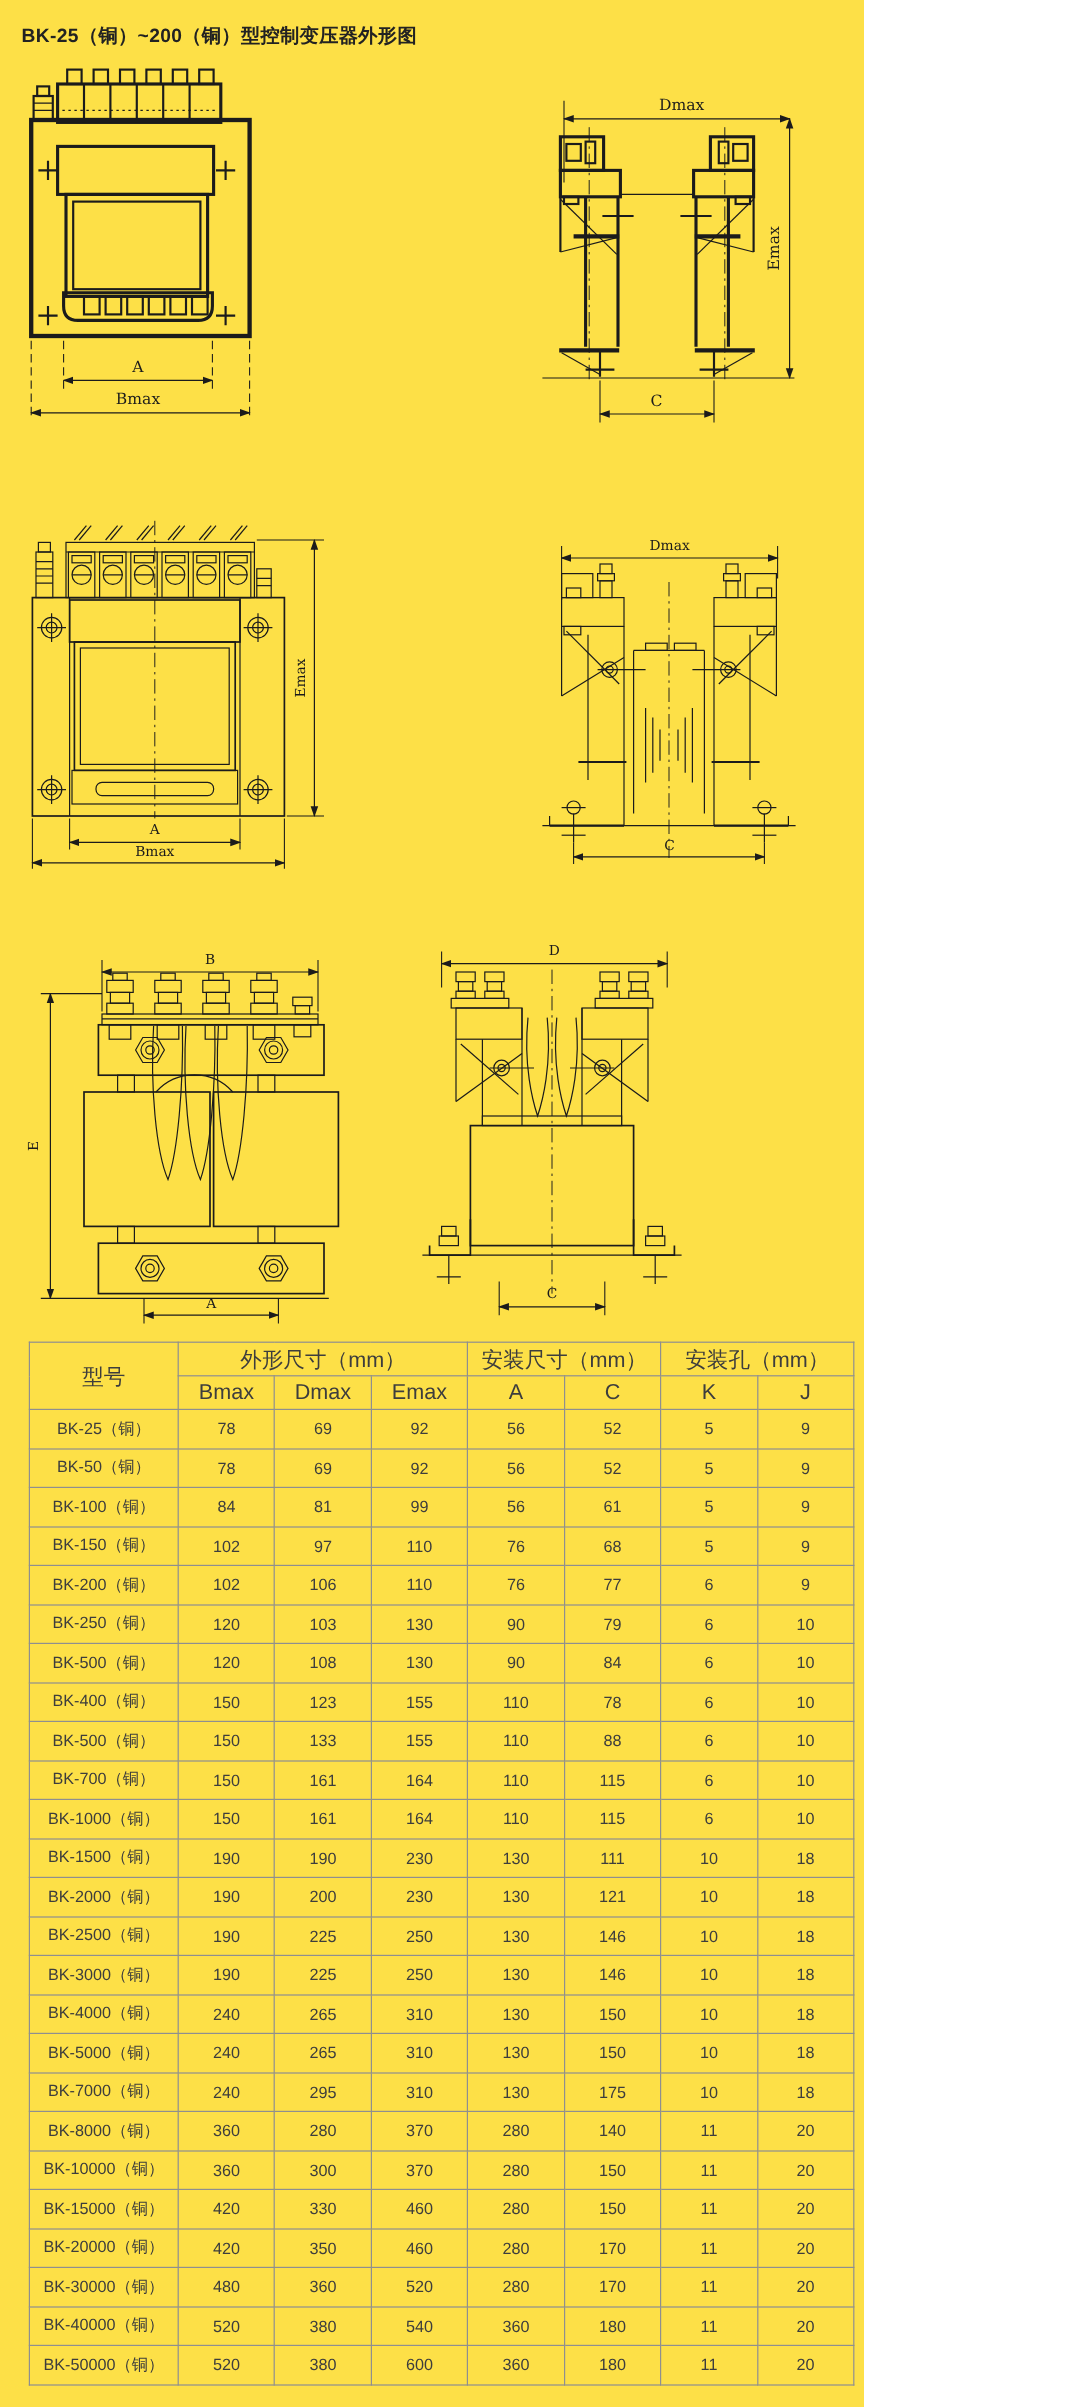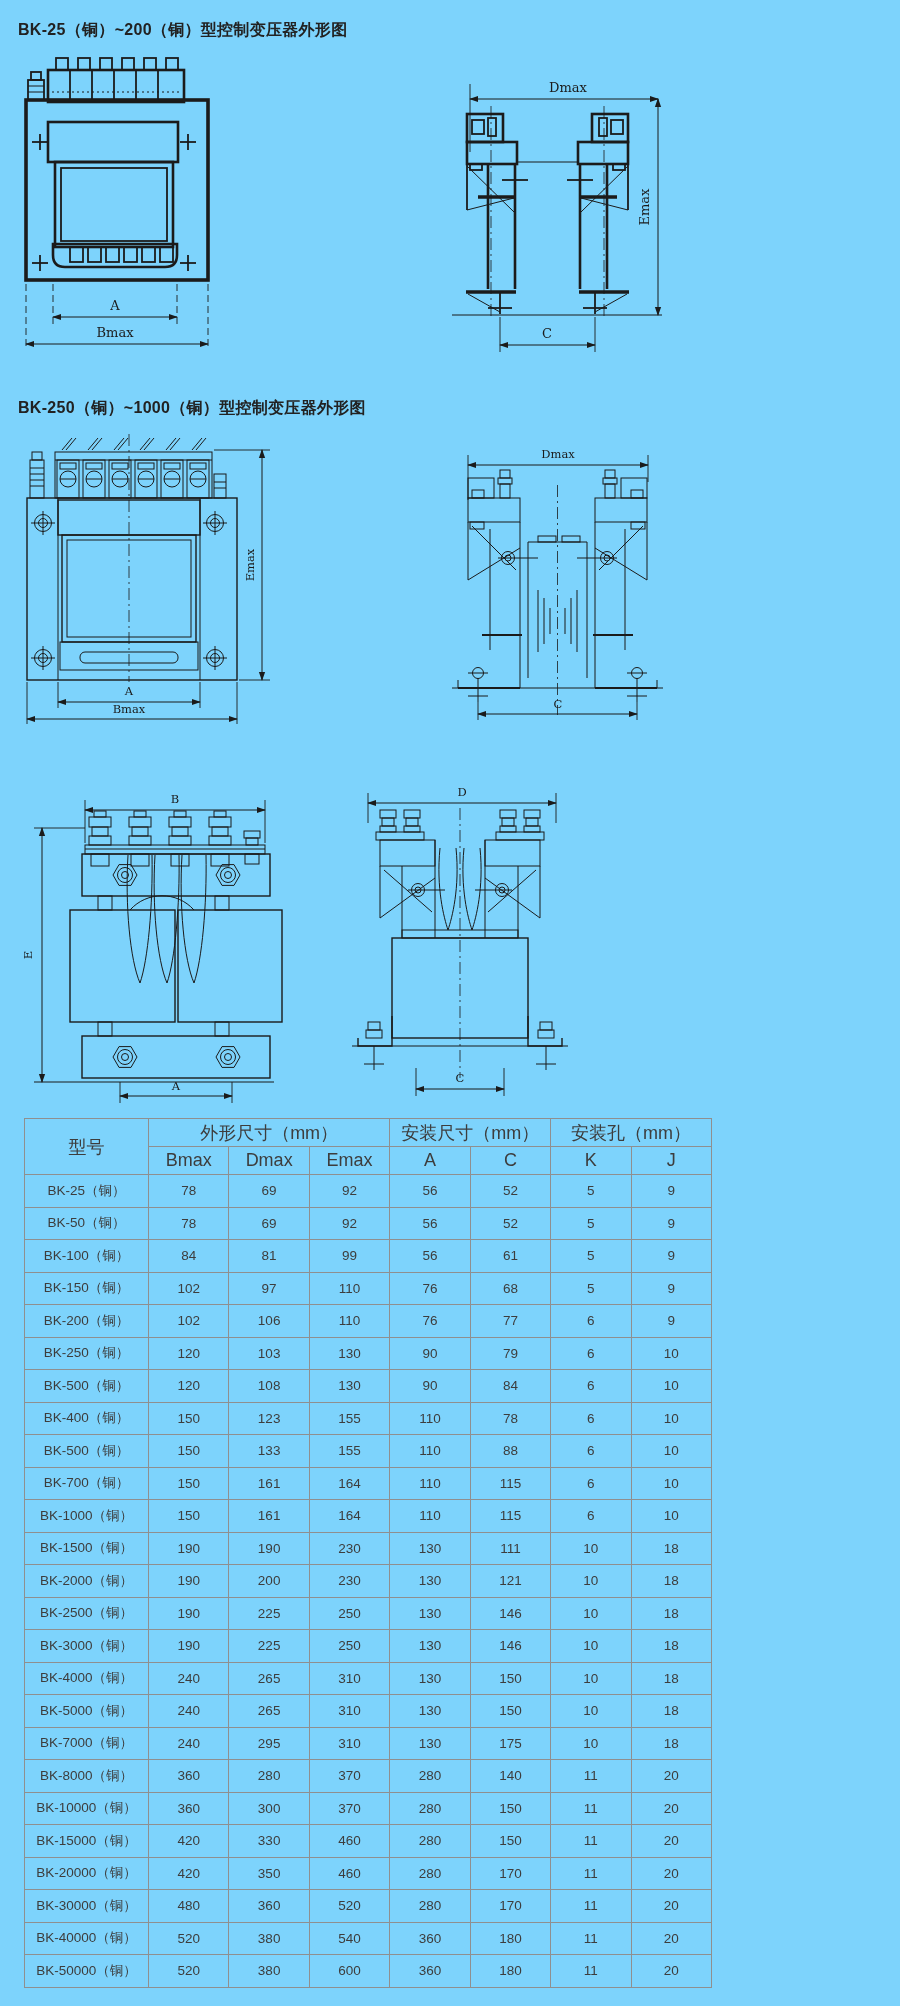--- a/index.html
+++ b/index.html
@@ -1,17 +1,17 @@
 <!DOCTYPE html>
 <html><head>
 <meta charset="utf-8">
 <style>
   *{margin:0;padding:0;box-sizing:border-box}
   html,body{background:#fff}
-  .page{position:relative;width:900px;height:2006px;background:#7dd3fc;
+  .page{position:relative;width:720px;height:2006px;background:#fde047;
         font-family:"Liberation Sans",sans-serif;overflow:hidden}
   .sec-title{position:absolute;left:18px;font-size:16px;font-weight:bold;color:#222;
              font-family:"Liberation Sans",sans-serif;letter-spacing:.3px;white-space:nowrap}
   svg.d{position:absolute}
   svg line,svg rect,svg path,svg circle,svg polygon,svg polyline{stroke:#1b1b1b;fill:none}
   .k1{stroke-width:1}.k15{stroke-width:1.4}.k2{stroke-width:1.8}.k3{stroke-width:2.6}.k4{stroke-width:3.6}
   .cl{stroke-width:.8;stroke-dasharray:12 4 2 4}
   .ext{stroke-width:.9}
   .dim{stroke-width:1;marker-start:url(#arr);marker-end:url(#arr)}
   .ah{fill:#1b1b1b;stroke:none}
@@ -127,21 +127,20 @@
       <text class="dlbl" transform="rotate(-90 199 145)" x="199" y="145">Emax</text>
     </g>
     <g>
       <line class="ext" x1="50" y1="255" x2="50" y2="290"></line>
       <line class="ext" x1="145" y1="255" x2="145" y2="290"></line>
       <line class="dim" x1="50" y1="283" x2="145" y2="283"></line>
       <text class="dlbl" x="97" y="276">C</text>
     </g>
   </svg>
 
-  <h2 class="sec-title" style="top:398px">BK-250（铜）~1000（铜）型控制变压器外形图</h2>
 
   <svg class="d" style="left:18px;top:430px" width="265" height="295" viewBox="0 0 265 295">
     <g class="k1">
       <line x1="44" y1="20" x2="54" y2="8"></line>
         <line x1="48" y1="20" x2="58" y2="8"></line>
       <line x1="70" y1="20" x2="80" y2="8"></line>
         <line x1="74" y1="20" x2="84" y2="8"></line>
       <line x1="96" y1="20" x2="106" y2="8"></line>
         <line x1="100" y1="20" x2="110" y2="8"></line>
       <line x1="122" y1="20" x2="132" y2="8"></line>

